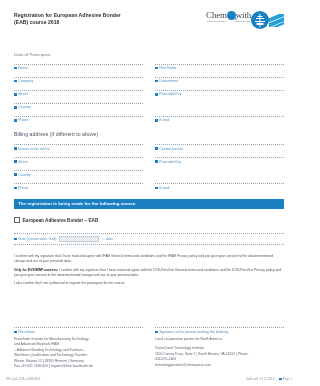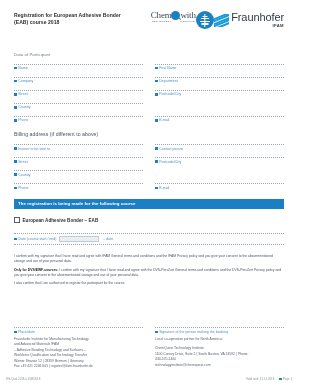--- a/index.html
+++ b/index.html
@@ -353,24 +353,20 @@
       </div>
 
       <div class="fh-logo">
         <div class="fh-mark">
           <span style="top:1px"></span>
           <span style="top:3.6px"></span>
           <span style="top:6.2px"></span>
           <span style="top:8.8px"></span>
           <span style="top:11.4px"></span>
         </div>
-        <div class="fh-text-wrap">
-          <div class="fh-word">Fraunhofer</div>
-          <div class="fh-sub">IFAM</div>
-        </div>
       </div>
     </div>
   </div>
 
   <div class="section-label">Data of Participant</div>
 
   <div class="field-row">
     <div class="field">
       <div class="field-line"></div>
       <div class="field-label">

